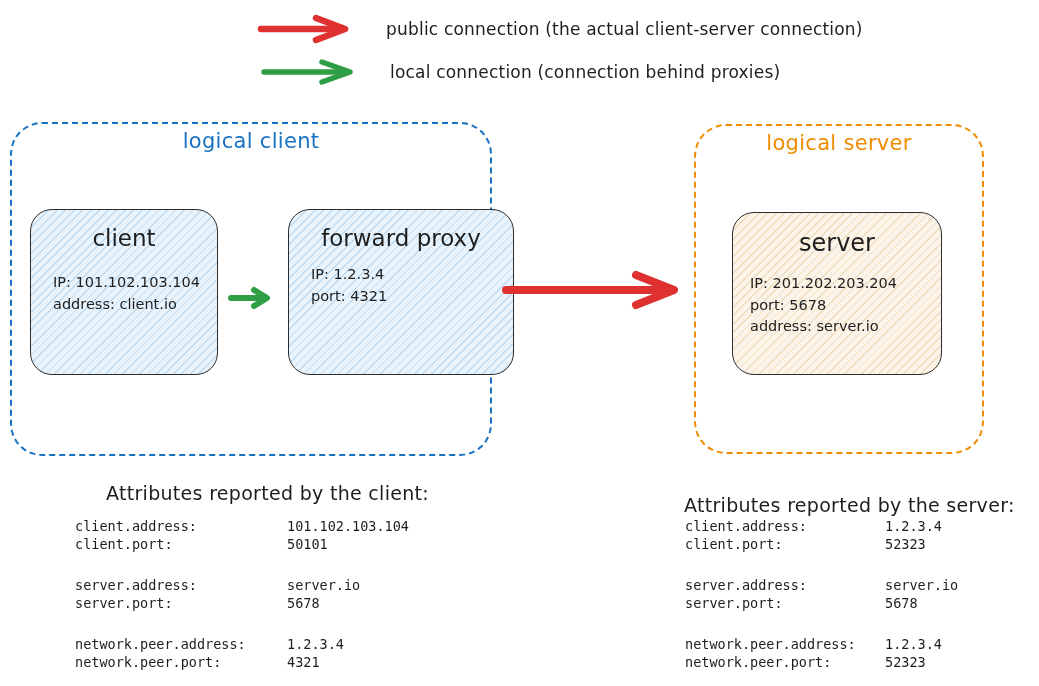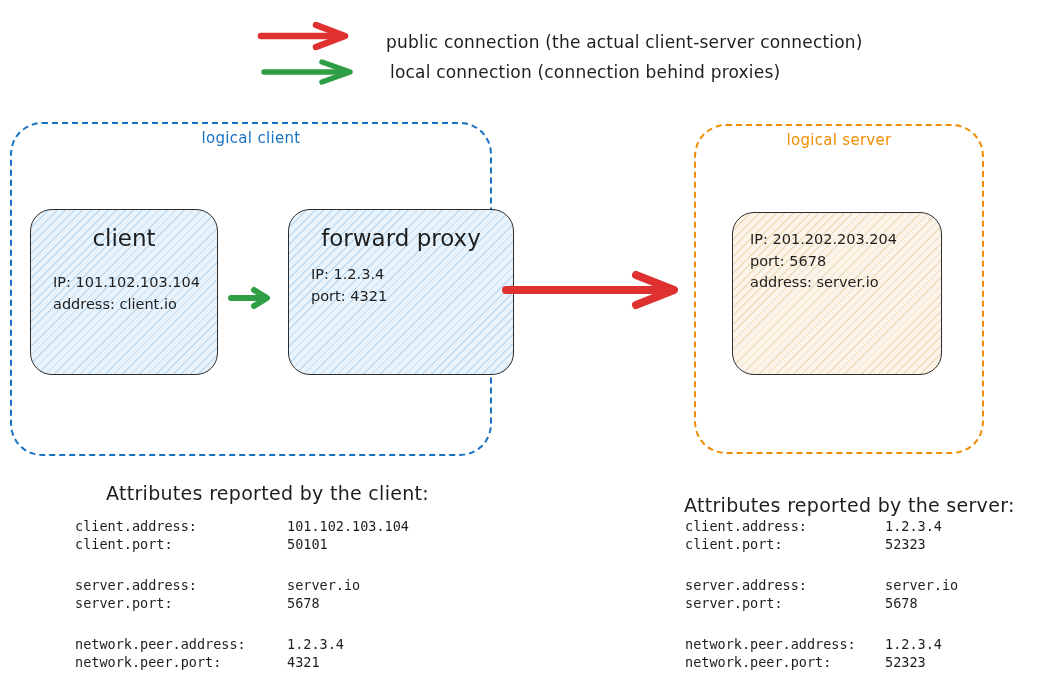--- a/index.html
+++ b/index.html
@@ -11,21 +11,21 @@
   .legend-item{position:absolute;display:flex;align-items:center;}
   .legend-item .arrow{flex:0 0 auto;}
   .legend-label{margin-left:32px;font-size:17px;letter-spacing:.2px;white-space:nowrap;}
   
   .stroke-red{stroke:var(--red);}
   .stroke-green{stroke:var(--green);}
   
   .group{position:absolute;border-style:dashed;border-width:2.6px;border-radius:32px;}
   .group-client{left:10px;top:122px;width:478px;height:330px;border-color:var(--blue);}
   .group-server{left:694px;top:124px;width:286px;height:326px;border-color:var(--orange);}
-  .group-label{position:absolute;top:5px;left:0;width:100%;text-align:center;font-size:15px;letter-spacing:.3px;}
+  .group-label{position:absolute;top:5px;left:0;width:100%;text-align:center;font-size:21px;letter-spacing:.3px;}
   .group-client .group-label{color:var(--blue);}
   .group-server .group-label{color:var(--orange);}
   
   .node{position:absolute;border:1.6px solid #2d2d2d;border-radius:22px;box-sizing:border-box;}
   .node-blue{background:repeating-linear-gradient(135deg,var(--client_hatch) 0 1.2px,var(--client_fill) 1.2px 6px);}
   .node-orange{background:repeating-linear-gradient(135deg,var(--server_hatch) 0 1.2px,var(--server_fill) 1.2px 6px);}
   .node-client{left:18px;top:85px;width:188px;height:166px;}
   .node-proxy{left:276px;top:85px;width:226px;height:166px;}
   .node-server{left:36px;top:86px;width:210px;height:163px;}
   .node-title{text-align:center;font-size:23px;margin-top:14px;line-height:28px;padding:0 26px;}
@@ -46,21 +46,21 @@
   .attr-group{margin-bottom:24px;}
   .attr-row{display:flex;white-space:pre;}
   .attr-table-client .attr-key{width:212px;}
   .attr-table-server .attr-key{width:200px;}
 </style>
 </head>
 <body>
 
 <div class="canvas">
 
-  <div class="legend-item" style="left:256px;top:20px;align-items:flex-end;">
+  <div class="legend-item" style="left:256px;top:13px;">
     <svg class="arrow" width="98" height="32" viewBox="0 0 98 32">
       <line x1="5" y1="16" x2="82" y2="16" class="stroke-red" stroke-width="6.5" stroke-linecap="round"></line>
       <path d="M60 5 L89 16 L60 27" fill="none" class="stroke-red" stroke-width="6.5" stroke-linecap="round" stroke-linejoin="round"></path>
     </svg>
     <span class="legend-label">public connection (the actual client-server connection)</span>
   </div>
 
   <div class="legend-item" style="left:260px;top:57px;">
     <svg class="arrow" width="98" height="30" viewBox="0 0 98 30">
       <line x1="4" y1="15" x2="82" y2="15" class="stroke-green" stroke-width="5.5" stroke-linecap="round"></line>
@@ -96,20 +96,21 @@
 
   <svg class="conn-arrow arrow-public-mid" width="188" height="44" viewBox="0 0 188 44">
     <line x1="6" y1="22" x2="164" y2="22" class="stroke-red" stroke-width="8" stroke-linecap="round"></line>
     <path d="M136 7 L174 22 L136 37" fill="none" class="stroke-red" stroke-width="8" stroke-linecap="round" stroke-linejoin="round"></path>
   </svg>
 
   <div class="group group-server">
     <div class="group-label">logical server</div>
 
     <div class="node node-orange node-server">
+      <div class="node-title">server</div>
       <div class="node-details">
         <div>IP: 201.202.203.204</div>
         <div>port: 5678</div>
         <div>address: server.io</div>
       </div>
     </div>
   </div>
 
   <div class="attr-heading attr-heading-client">Attributes reported by the client:</div>
   <div class="attr-table attr-table-client">

